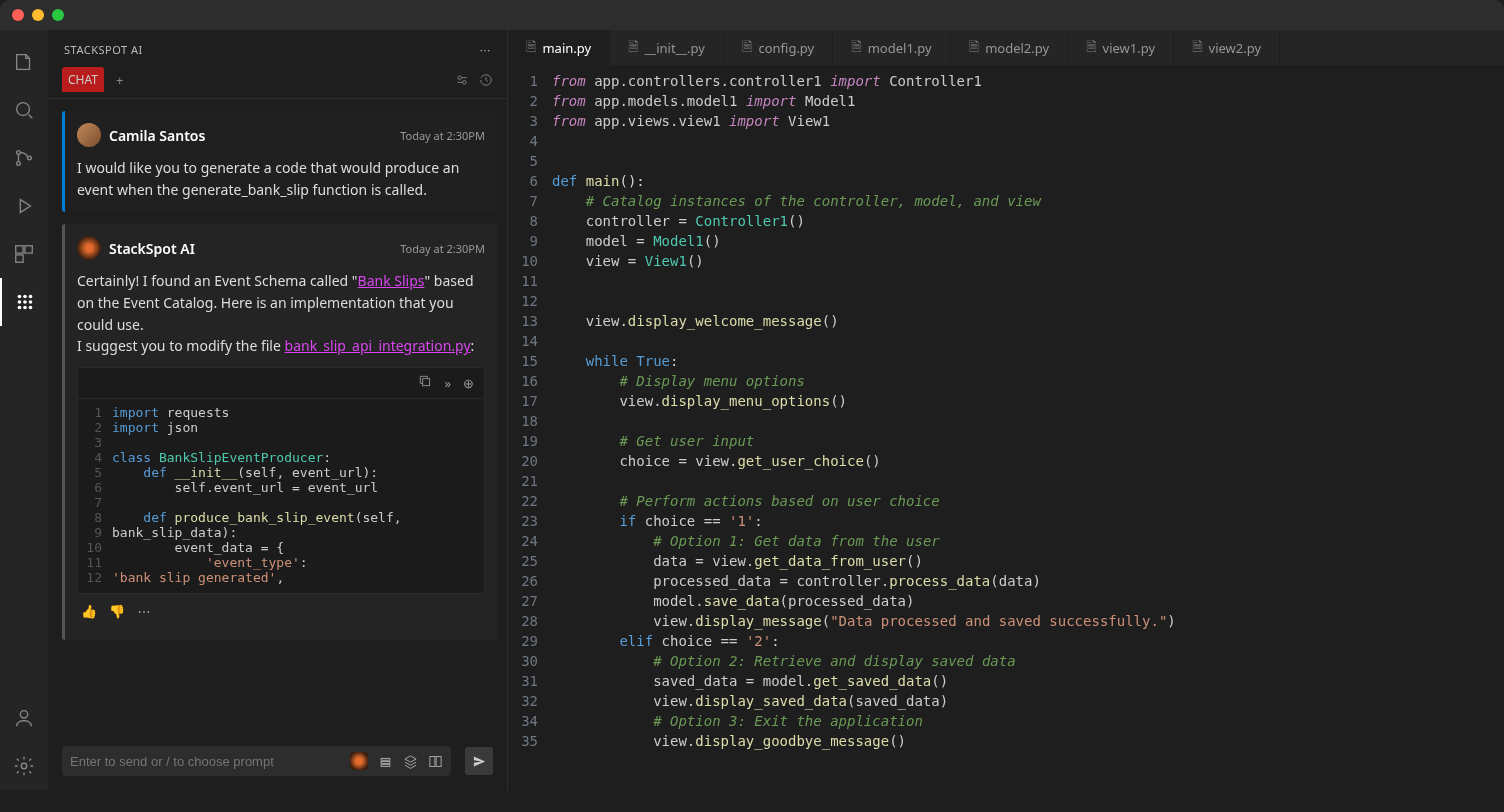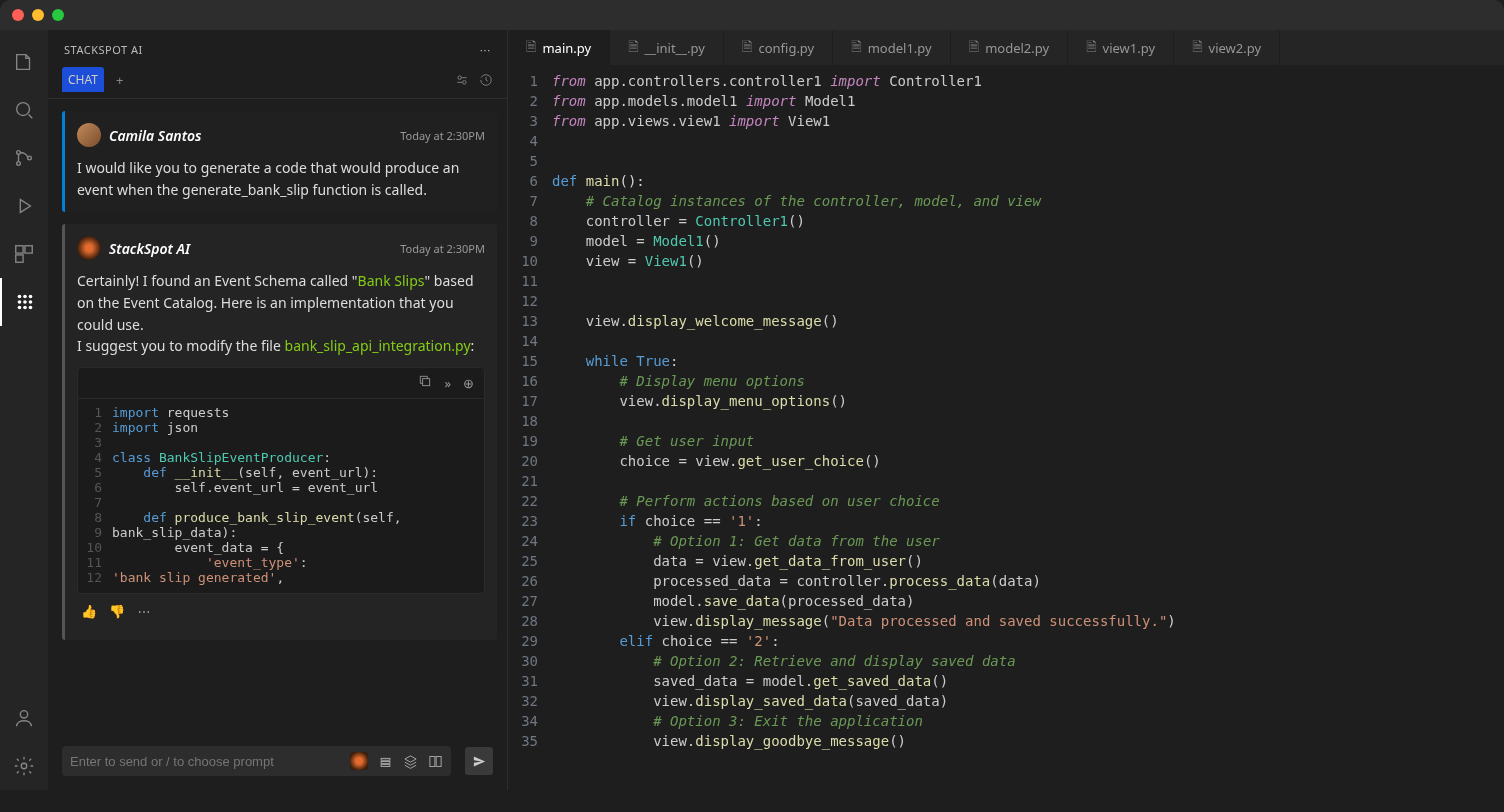--- a/index.html
+++ b/index.html
@@ -60,45 +60,45 @@
   padding: 12px 16px 6px 16px;
   font-size: 11px; color: #bbb; letter-spacing: 0.5px;
 }
 .sb-tabs {
   display: flex; align-items: center; gap: 8px;
   padding: 4px 14px 6px 14px;
   border-bottom: 1px solid #2d2d2d;
 }
 .sb-tab {
   padding: 4px 6px;
-  font-size: 12px; color: #ccc; background: #1d4ed8;
+  font-size: 12px; color: #ccc; background: #b91c1c;
   border-radius: 3px 3px 0 0;
 }
 .sb-tab-plus { color: #888; cursor: pointer; padding: 2px 4px; }
 .sb-tab-right { margin-left: auto; display: flex; gap: 10px; color: #888; }
 
 .chat-thread {
   flex: 1; overflow-y: auto;
   padding: 12px 10px 6px 14px;
 }
 .msg {
   border-left: 3px solid #007fd4;
   padding: 12px 12px 12px 12px;
   margin-bottom: 12px;
   background: #202020;
   border-radius: 3px;
 }
 .msg.ai { border-left: 3px solid #555; background: #242424; }
 .msg-head { display: flex; align-items: center; gap: 8px; margin-bottom: 10px; }
 .avatar { width: 24px; height: 24px; border-radius: 50%; background: linear-gradient(135deg,#c38a5a,#7a4d2d); flex-shrink: 0; }
 .avatar.ai { background: radial-gradient(circle,#e36b2e 20%, #3a1e0b 70%); }
-.msg-name { font-weight: 600; font-size: 14px; color: #fff; font-style: italic; }
+.msg-name { font-weight: 600; font-size: 14px; color: #fff; }
 .msg-time { margin-left: auto; font-size: 11px; color: #999; }
 .msg-body { font-size: 14px; line-height: 1.55; color: #ddd; }
-.msg-body .hl { color: #84cc16; }
+.msg-body .hl { color: #d946ef; text-decoration: underline; }
 
 .code-snip {
   margin-top: 10px;
   background: #1b1b1b;
   border: 1px solid #2a2a2a;
   border-radius: 4px;
 }
 .snip-toolbar {
   display: flex; justify-content: flex-end; gap: 12px;
   padding: 6px 10px; color: #999;

